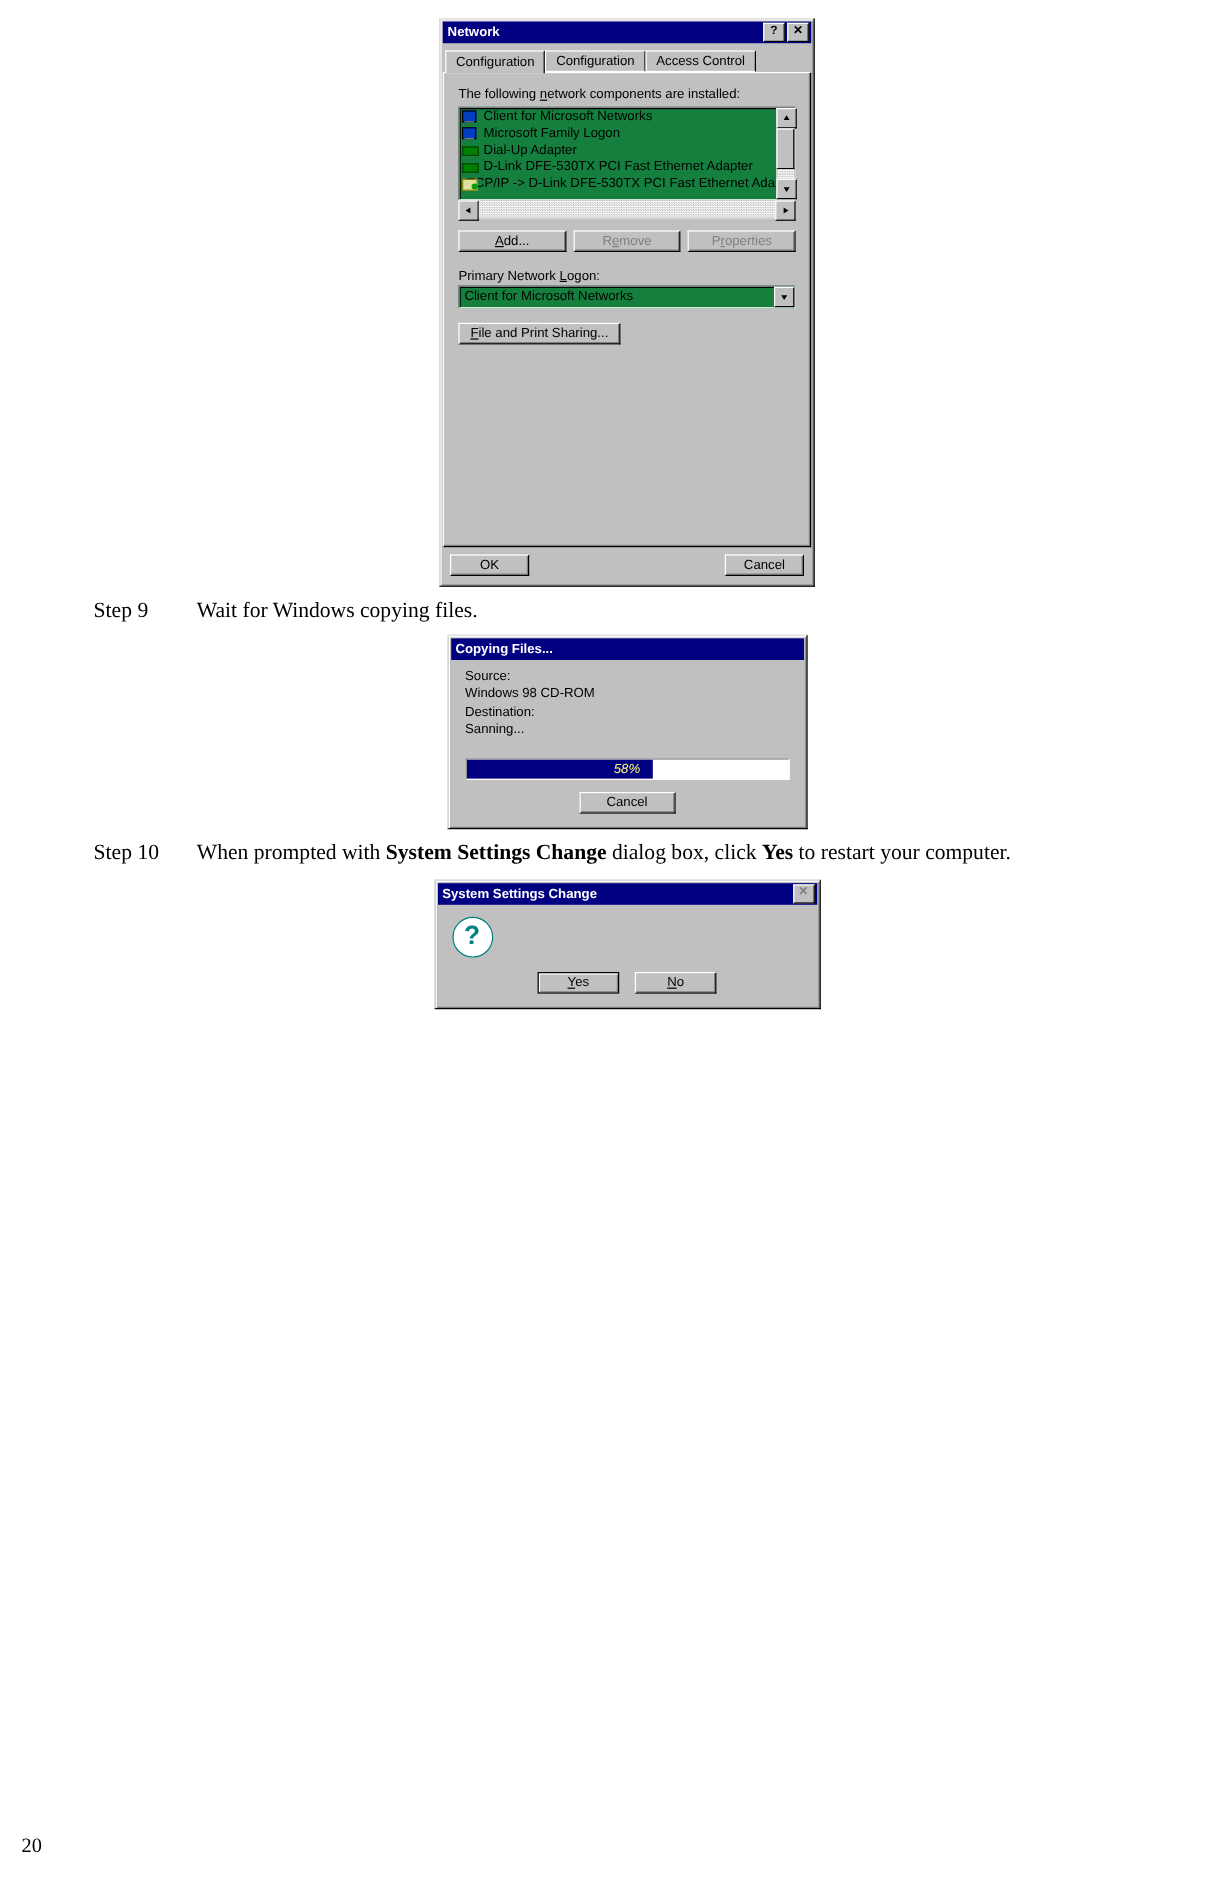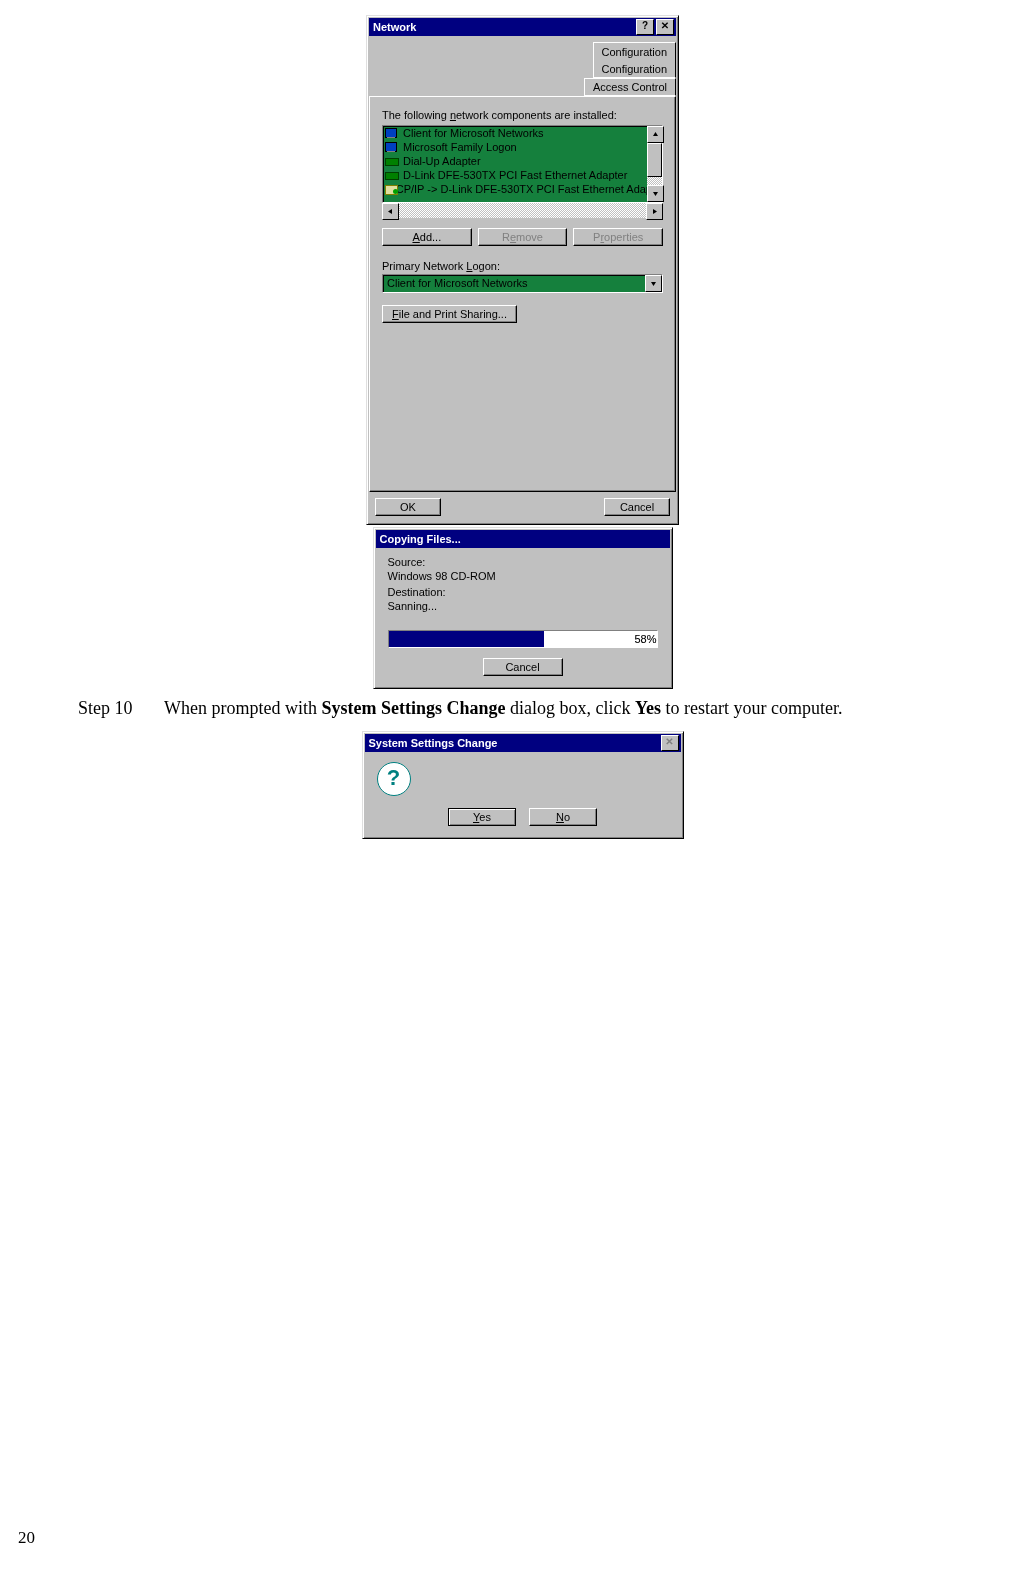--- a/index.html
+++ b/index.html
@@ -125,21 +125,20 @@
     background: #c0c0c0;
     padding: 0 3px;
   }
 
   
   .tabbar {
     display: flex;
     align-items: flex-end;
     padding-left: 2px;
     margin-top: 6px;
-    flex-direction: column;
   }
   .tab {
     background: #c0c0c0;
     border-top: 1px solid #fff;
     border-left: 1px solid #fff;
     border-right: 1px solid #000;
     padding: 2px 8px;
     font-size: 11px;
     position: relative;
   }
@@ -223,23 +222,24 @@
     border-right:1px solid #fff; border-bottom:1px solid #fff;
     position: relative;
     overflow: hidden;
   }
   .progress-fill {
     position:absolute; left:0; top:0; bottom:0;
     background:#000080;
   }
   .progress-label {
     position:absolute; left:0; right:0; top:0; bottom:0;
-    text-align:right; line-height:16px;
+    text-align:center; line-height:16px;
     color:#fff;
     mix-blend-mode: difference;
+    font-style: italic;
   }
 
   
   .qicon {
     width:32px; height:32px; border-radius:50%;
     background:#fff; border:1px solid #008080;
     color:#008080; font-weight:bold; font-size:22px;
     text-align:center; line-height:30px;
     font-family: Arial, sans-serif;
   }
@@ -347,20 +347,24 @@
       </div>
 
     </div>
 
     <div style="display:flex; justify-content:space-between; gap:6px; padding:6px;">
       <div class="win-btn" style="width:66px;">OK</div>
       <div class="win-btn" style="width:66px;">Cancel</div>
     </div>
   </div>
 
+  <div class="step-row" style="margin-top:2px;">
+    <div class="step-label">Step 9</div>
+    <div class="step-body">Wait for Windows copying files.</div>
+  </div>
 
   <div class="win9x win-window dlg-center" style="width:300px; padding:2px; margin-top:2px;">
     <div class="titlebar">
       <span>Copying Files...</span>
       <span class="spacer"></span>
     </div>
     <div style="padding:8px 12px 10px 12px;">
       <div>Source:</div>
       <div style="margin-top:2px;">Windows 98 CD-ROM</div>
       <div style="margin-top:4px;">Destination:</div>

